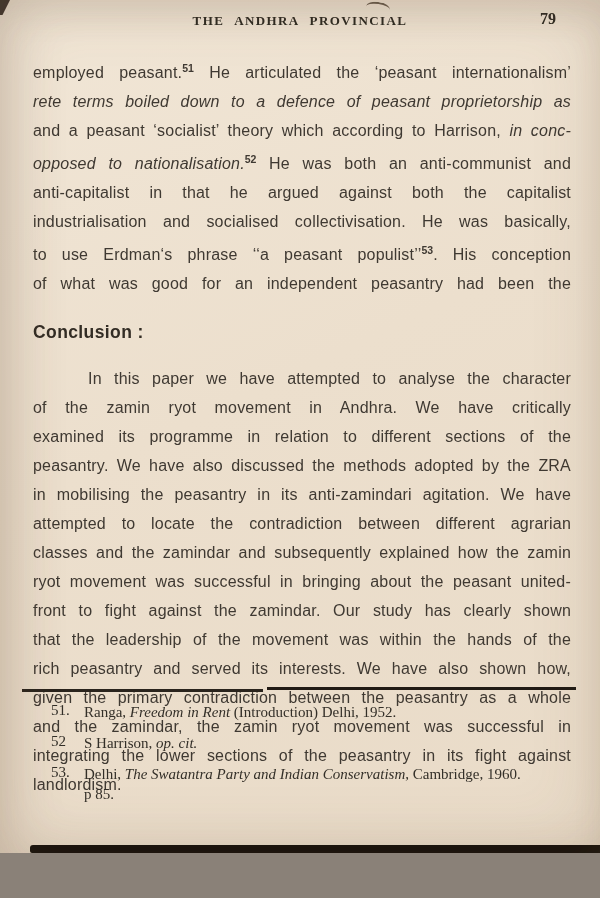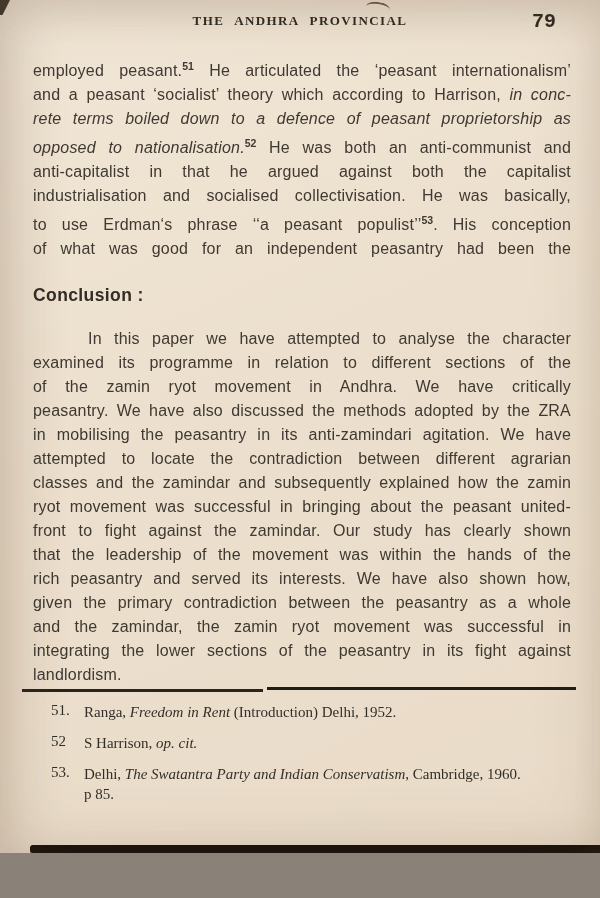--- a/index.html
+++ b/index.html
@@ -13,26 +13,26 @@
     box-shadow:inset 0 0 70px rgba(106,80,55,.16),inset 22px 0 45px rgba(106,80,55,.10),inset 0 18px 30px rgba(106,80,55,.08);
   }
   
   .running-head{
     position:absolute;top:13px;left:0;width:100%;text-align:center;
     font-family:"Liberation Serif",serif;font-weight:bold;font-size:13px;
     letter-spacing:1.4px;word-spacing:6px;color:#2e2a22;
   }
   .page-num{
     position:absolute;top:10px;right:44px;
-    font-family:Liberation Mono, monospace;font-weight:bold;font-size:20px;color:#2e2a22;
+    font-family:Liberation Serif, serif;font-weight:bold;font-size:16px;color:#2e2a22;
   }
   
   .text-col{position:absolute;left:33px;right:29px;top:54px;}
   .tline{
-    font-size:16px;line-height:24px;letter-spacing:.2px;word-spacing:2.5px;
+    font-size:16px;line-height:29px;letter-spacing:.2px;word-spacing:2.5px;
     text-align:justify;text-align-last:justify;white-space:normal;
   }
   .tline.last{text-align-last:left;}
   .tline.indent{padding-left:55px;}
   .it{font-style:italic;}
   .sup{font-size:10.5px;font-weight:bold;vertical-align:6px;letter-spacing:0;}
   .section-heading{
     margin:24px 0 21px 0;font-weight:bold;font-size:17.5px;letter-spacing:.4px;color:#332d25;
   }
   
@@ -65,33 +65,33 @@
 
   <div class="corner-mark"></div>
   <div class="hair-mark"></div>
 
   <div class="running-head">THE ANDHRA PROVINCIAL</div>
   <div class="page-num">79</div>
 
   <div class="text-col">
     <div>
         <div class="tline"><span>employed peasant.</span><span class="sup">51</span><span>  He articulated the ‘peasant internationalism’</span></div>
+        <div class="tline"><span class="it">rete terms boiled down to a defence of peasant proprietorship as</span></div>
         <div class="tline"><span>and a peasant ‘socialist’ theory which according to Harrison, </span><span class="it">in conc-</span></div>
-        <div class="tline"><span class="it">rete terms boiled down to a defence of peasant proprietorship as</span></div>
         <div class="tline"><span class="it">opposed to nationalisation.</span><span class="sup">52</span><span>  He was both an anti-communist and</span></div>
         <div class="tline"><span>anti-capitalist in that he argued against both the capitalist</span></div>
         <div class="tline"><span>industrialisation and socialised collectivisation.  He was basically,</span></div>
         <div class="tline"><span>to use Erdman‘s phrase ‘‘a peasant populist’’</span><span class="sup">53</span><span>.  His conception</span></div>
         <div class="tline"><span>of what was good for an independent peasantry had been the</span></div>
       </div>
     <div class="section-heading">Conclusion :</div>
     <div>
         <div class="tline indent"><span>In this paper we have attempted to analyse the character</span></div>
+        <div class="tline"><span>of the zamin ryot movement in Andhra.  We have critically</span></div>
         <div class="tline"><span>examined its programme in relation to different sections of the</span></div>
-        <div class="tline"><span>of the zamin ryot movement in Andhra.  We have critically</span></div>
         <div class="tline"><span>peasantry.  We have also discussed the methods adopted by the ZRA</span></div>
         <div class="tline"><span>in mobilising the peasantry in its anti-zamindari agitation. We have</span></div>
         <div class="tline"><span>attempted to locate the contradiction between different agrarian</span></div>
         <div class="tline"><span>classes and the zamindar and subsequently explained how the zamin</span></div>
         <div class="tline"><span>ryot movement was successful in bringing about the peasant united-</span></div>
         <div class="tline"><span>front to fight against the zamindar.  Our study has clearly shown</span></div>
         <div class="tline"><span>that the leadership of the movement was within the hands of the</span></div>
         <div class="tline"><span>rich peasantry and served its interests.  We have also shown how,</span></div>
         <div class="tline"><span>given the primary contradiction between the peasantry as a whole</span></div>
         <div class="tline"><span>and the zamindar, the zamin ryot movement was successful in</span></div>

